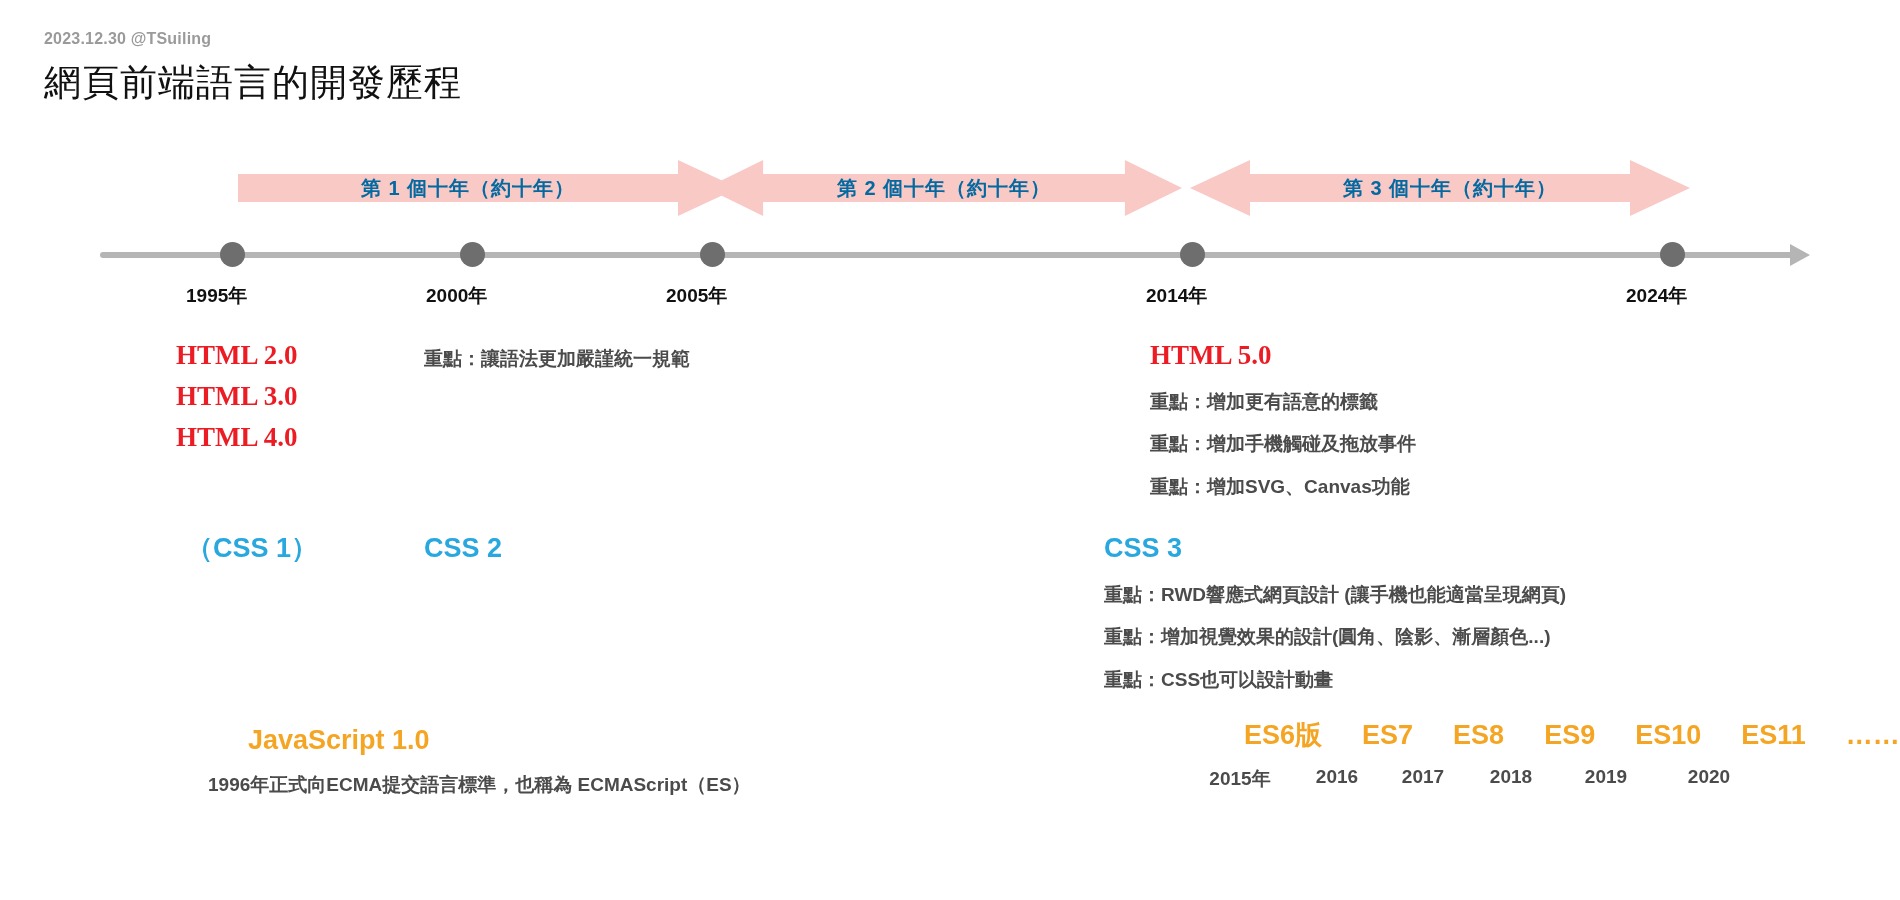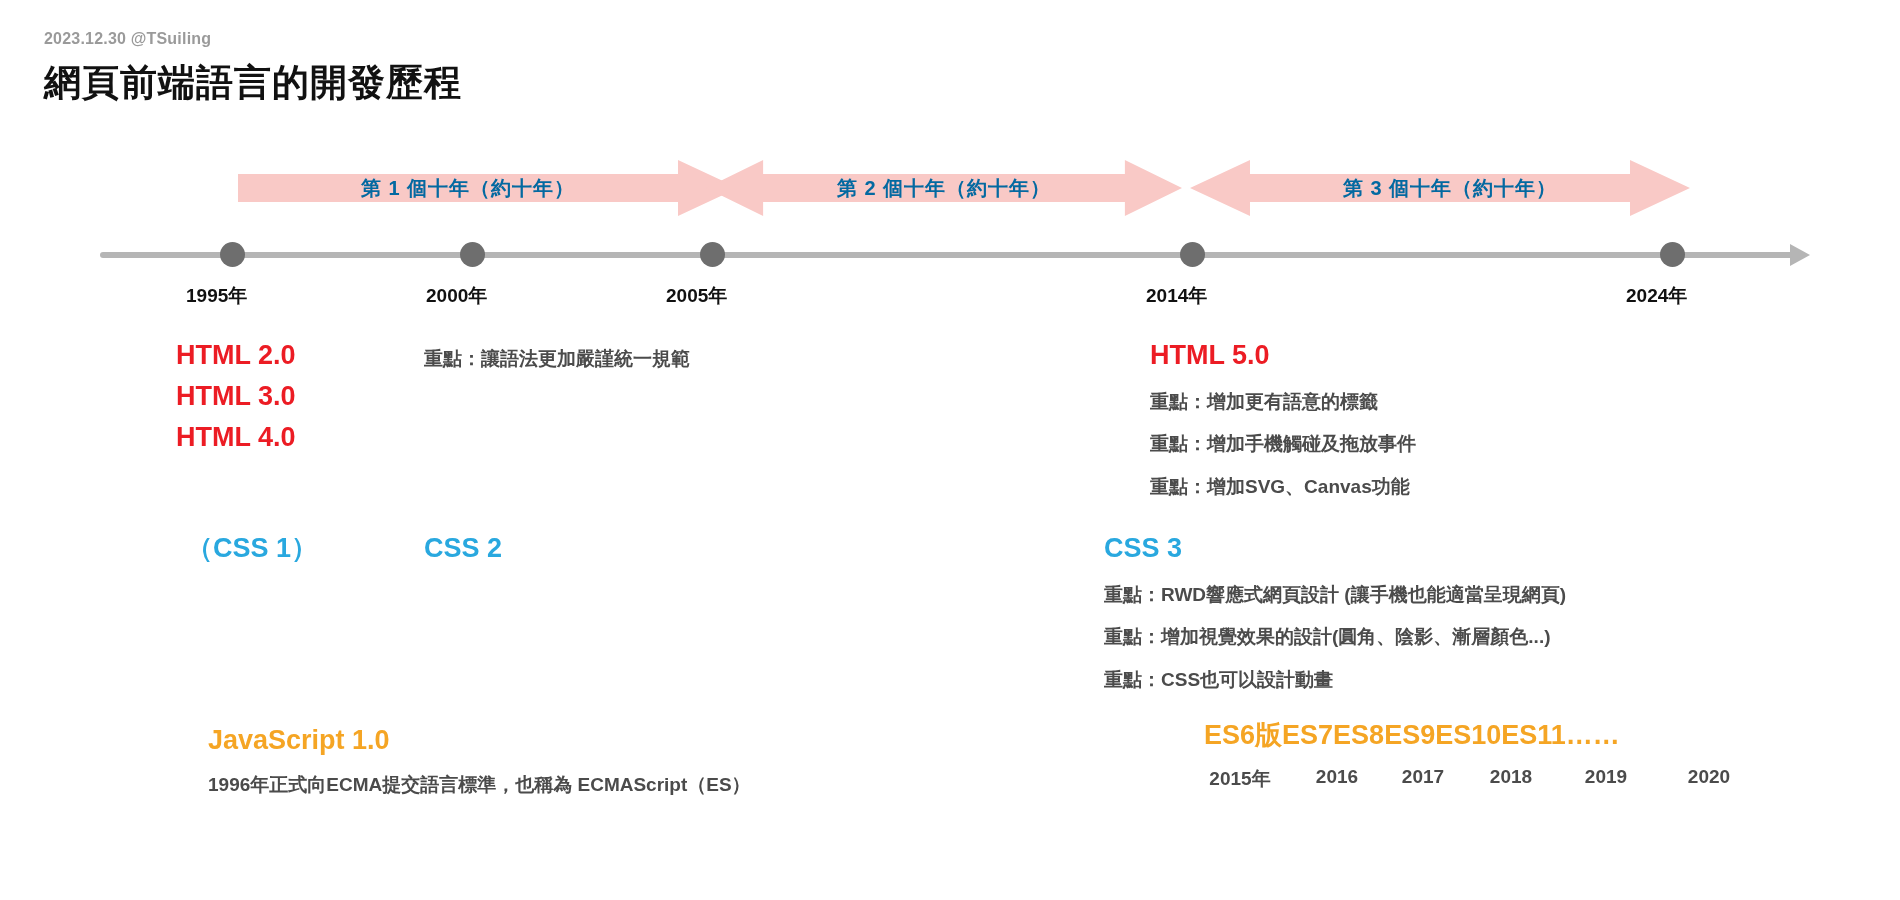--- a/index.html
+++ b/index.html
@@ -23,21 +23,21 @@
     top: 30px;
   }
   .byline {
     font-size: 16px;
     color: #9a9a9a;
     font-weight: bold;
     letter-spacing: 0.2px;
   }
   .title {
     font-size: 37px;
-    font-weight: bold;
+    font-weight: normal;
     color: #111111;
     margin-top: 10px;
     letter-spacing: 1px;
   }
 
   
   .decades {
     position: absolute;
     left: 0;
     top: 160px;
@@ -115,23 +115,23 @@
   .block {
     position: absolute;
     white-space: nowrap;
   }
   .htitle {
     font-size: 27px;
     font-weight: bold;
     line-height: 1.52;
     white-space: nowrap;
   }
-  .htitle.red { color: #ec1c24; }
+  .htitle.red { color: #ec1c24; font-family: Liberation Serif, serif; }
   .htitle.blue { color: #29a8df; }
-  .htitle.orange { color: #f5a524; }
+  .htitle.orange { color: #f5a524; margin-left: 40px; }
   .note {
     font-size: 19px;
     font-weight: bold;
     color: #4b4b4b;
     line-height: 1.7;
     white-space: nowrap;
   }
 
   .html-left {
     left: 176px;

